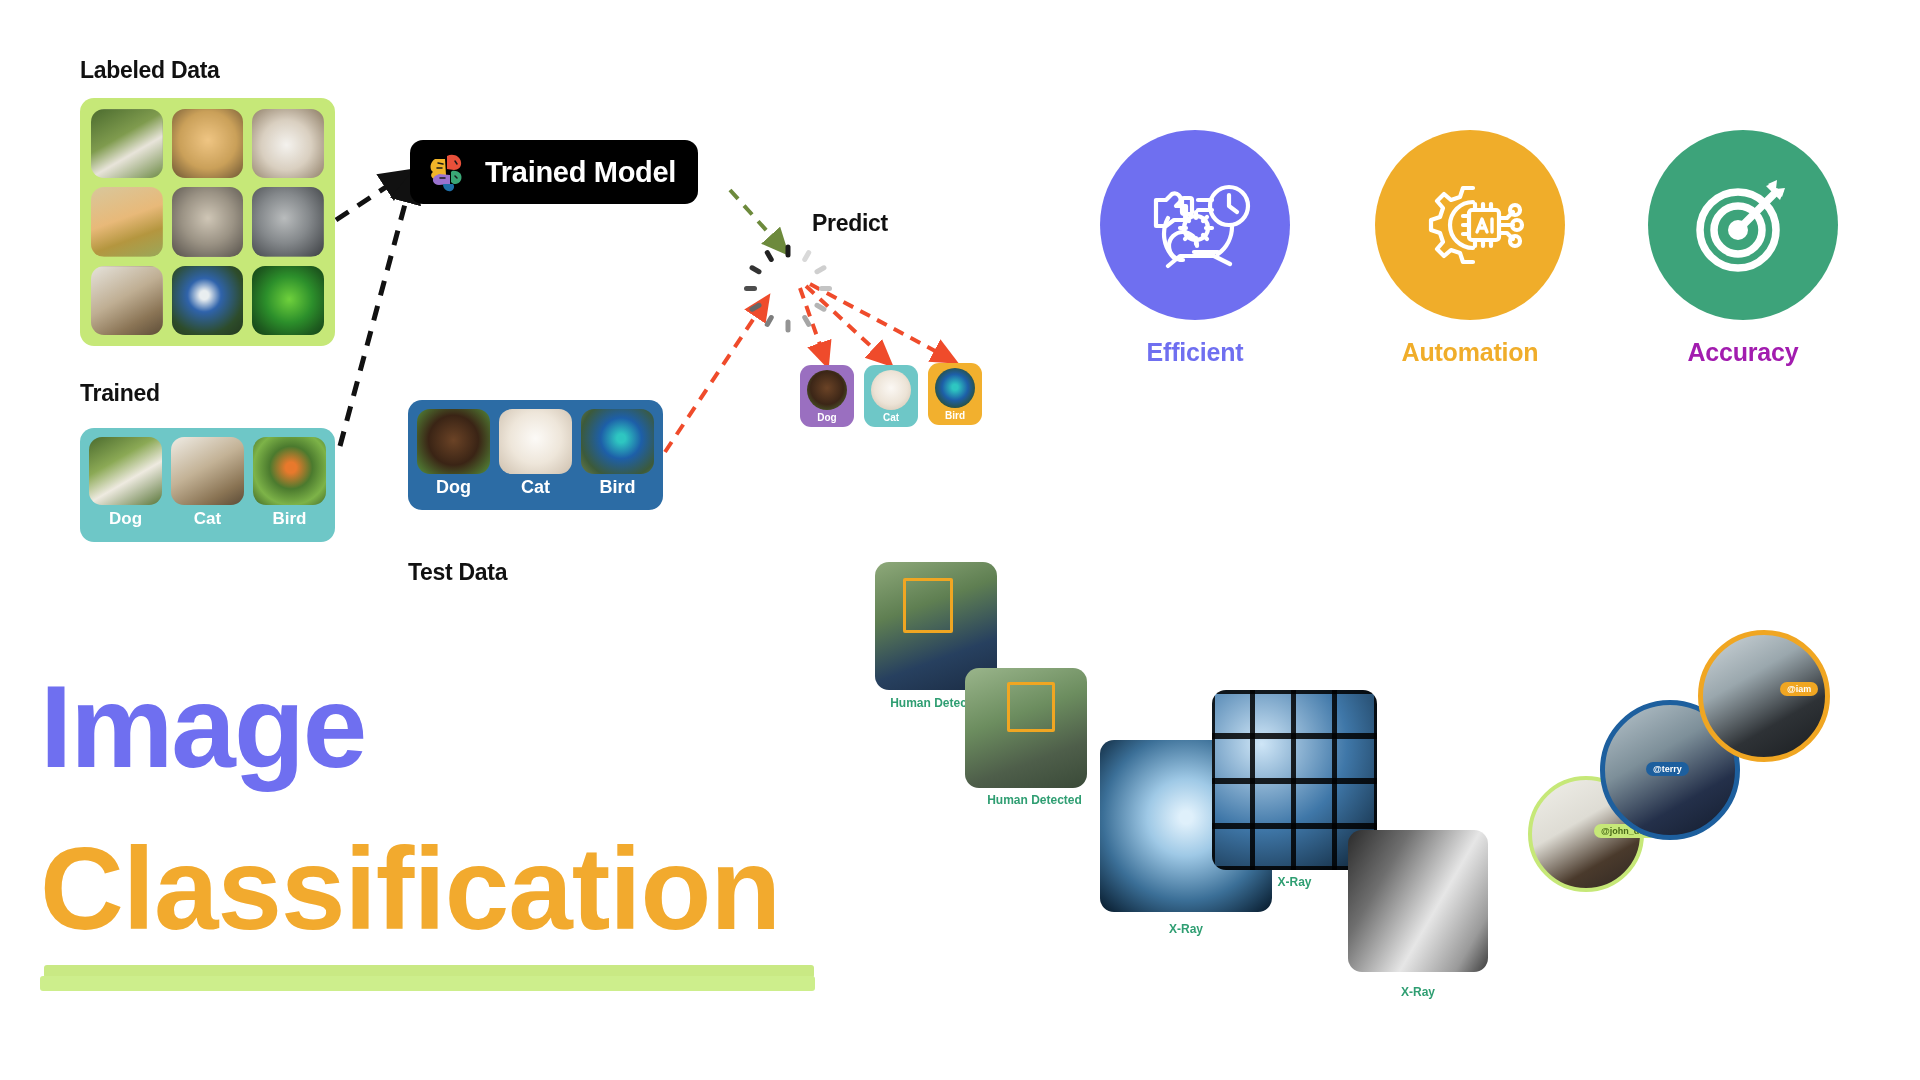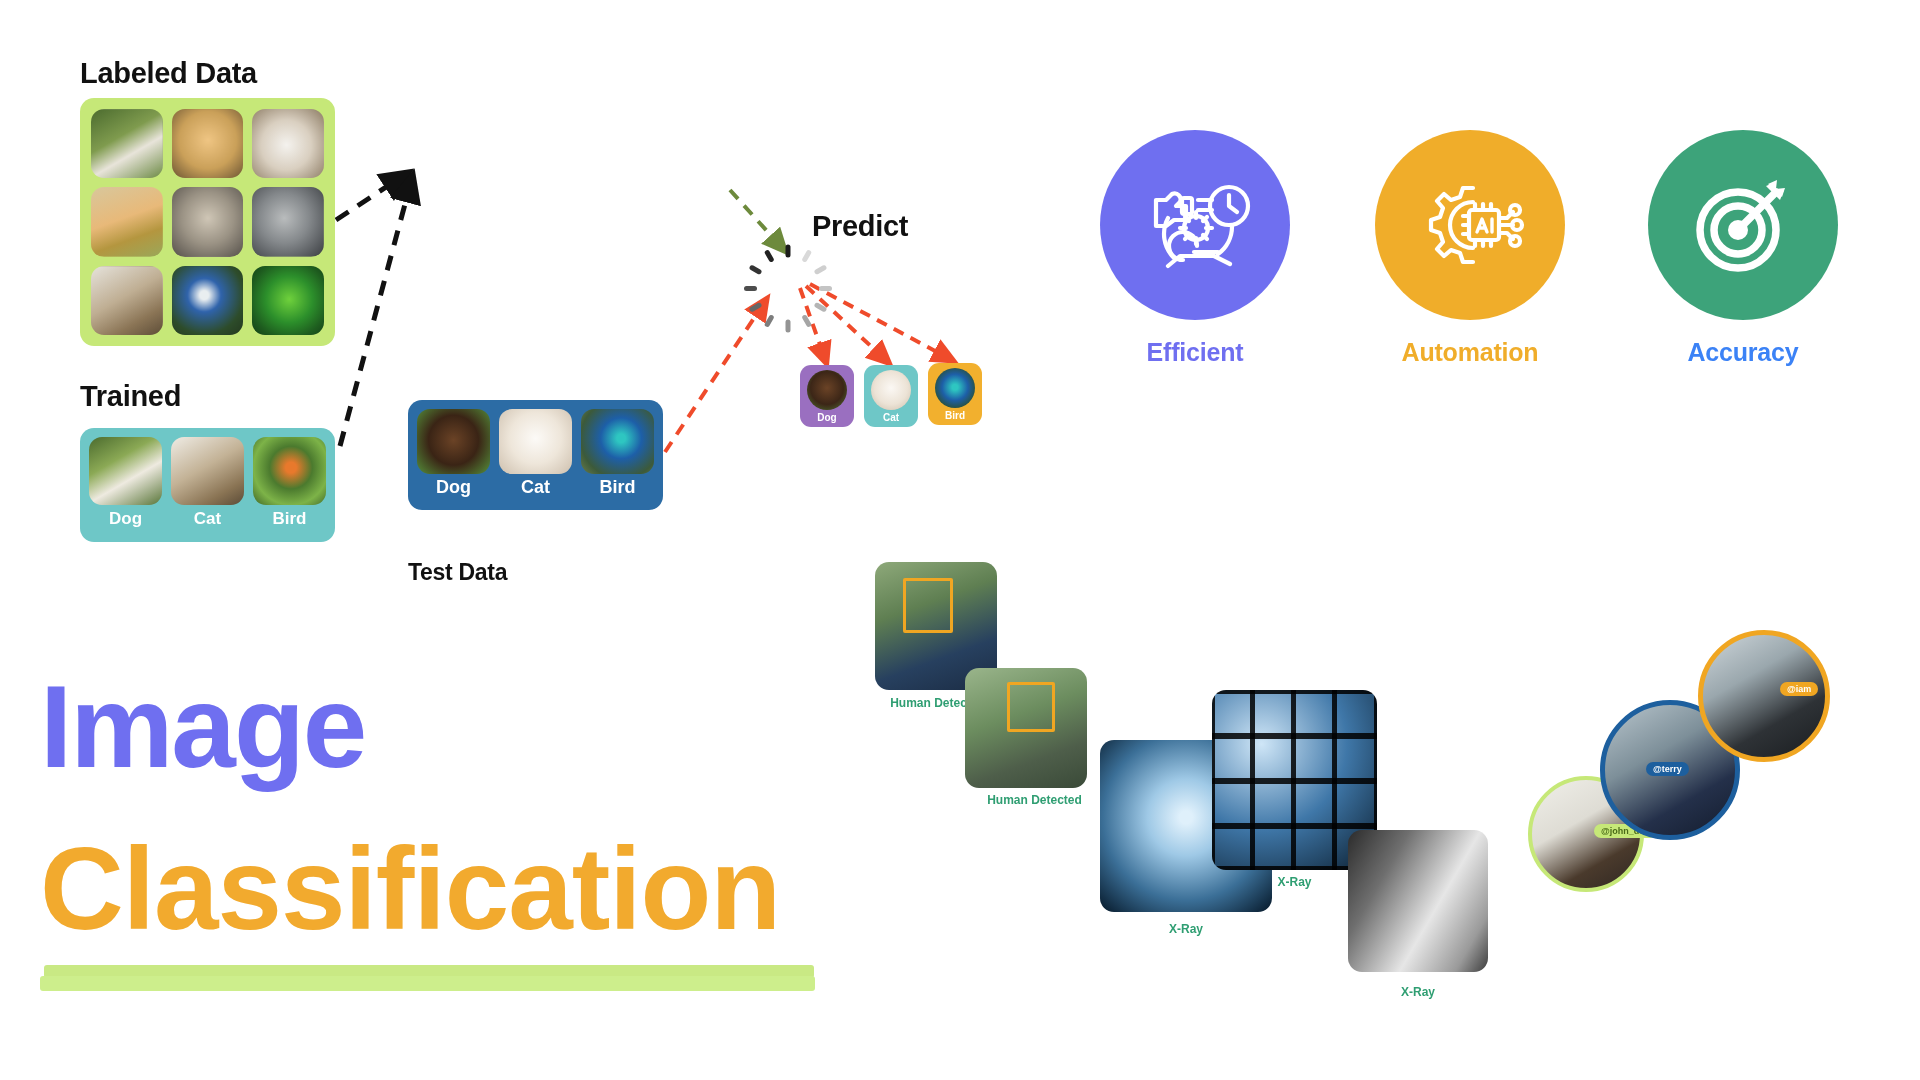--- a/index.html
+++ b/index.html
@@ -8,21 +8,21 @@
     background: #ffffff;
     font-family: "Liberation Sans", sans-serif;
     position: relative;
     overflow: hidden;
   }
   .stage { position: absolute; inset: 0; }
   .abs { position: absolute; }
 
   
   .heading {
-    font-size: 29px; font-weight: bold; color: #111111;
+    font-size: 23px; font-weight: bold; color: #111111;
     letter-spacing: -0.3px; white-space: nowrap;
   }
 
   
   .panel { border-radius: 14px; }
   .panel-labeled { background: #c6e878; }
   .panel-labels  { background: #6ec7c7; }
   .panel-test    { background: #2c6ca5; }
 
   .grid3 {
@@ -179,20 +179,33 @@
         <div class="thumb" style="height:68px; background-image:linear-gradient(150deg,#efece5,#c3b296 45%,#8a7454 78%,#5b4b37);"></div>
         <div class="cell-label" style="font-size:17px; margin-top:4px;">Cat</div>
       </div>
       <div style="flex:1; display:flex; flex-direction:column;">
         <div class="thumb" style="height:68px; background-image:radial-gradient(circle at 52% 45%,#e8792c 10%,#4b7a2e 40%,#7db348 70%,#3d6327);"></div>
         <div class="cell-label" style="font-size:17px; margin-top:4px;">Bird</div>
       </div>
     </div>
   </div>
 
+  <div class="abs model-badge" style="left:410px; top:140px;">
+    <span>
+      <svg width="46" height="42" viewBox="0 0 46 42">
+        <path d="M9 8 C4 11 3 18 7 21 C3 24 6 29 11 28 L20 24 L19 8 Z" fill="#f0b429"></path>
+        <path d="M21 5 C27 2 34 5 35 11 C36 16 32 19 28 19 L21 18 Z" fill="#e8503a"></path>
+        <path d="M9 25 C5 28 7 34 13 34 L24 33 L24 24 L13 23 Z" fill="#9a72cf"></path>
+        <path d="M26 20 C33 19 37 24 35 29 C33 34 27 34 25 31 L25 21 Z" fill="#3aa776"></path>
+        <path d="M17 33 C17 38 21 41 25 40 C28 39 29 35 27 33 Z" fill="#1f6fa8"></path>
+        <path d="M12 12 L17 13 M11 17 L16 17 M14 27 L19 27 M29 10 L31 13 M29 25 L31 27" stroke="#1a1a1a" stroke-width="1.5" fill="none" stroke-linecap="round"></path>
+      </svg>
+    </span>
+    <span class="txt">Trained Model</span>
+  </div>
 
   <div class="abs heading" style="left:812px; top:210px;">Predict</div>
 
   <div class="abs spinner" style="left:760px; top:245px;">
     <i style="transform:translate(-50%,-50%) rotate(0deg)   translateY(-22px); background:#1c1c1c;"></i>
     <i style="transform:translate(-50%,-50%) rotate(30deg)  translateY(-22px); background:#d9d9d9;"></i>
     <i style="transform:translate(-50%,-50%) rotate(60deg)  translateY(-22px); background:#cfcfcf;"></i>
     <i style="transform:translate(-50%,-50%) rotate(90deg)  translateY(-22px); background:#c4c4c4;"></i>
     <i style="transform:translate(-50%,-50%) rotate(120deg) translateY(-22px); background:#b5b5b5;"></i>
     <i style="transform:translate(-50%,-50%) rotate(150deg) translateY(-22px); background:#a5a5a5;"></i>
@@ -287,21 +300,21 @@
             <circle cx="54" cy="64" r="38"></circle>
             <circle cx="54" cy="64" r="24"></circle>
           </g>
           <circle cx="54" cy="64" r="10" fill="#ffffff"></circle>
           <path d="M54 64 L92 26" stroke="#ffffff" stroke-width="7.5" stroke-linecap="round"></path>
           <path d="M82 20 l10 -4 -2 10 10 -2 -4 10 -14 -14 z" fill="#ffffff"></path>
           <path d="M84 18 l9 -4 -1 9 9 -1 -3 9" fill="#ffffff"></path>
         </svg>
       </span>
     </div>
-    <div class="flabel" style="color:#3b82f6;">Accuracy</div>
+    <div class="flabel" style="color:#a21caf;">Accuracy</div>
   </div>
 
   <div class="abs title-word title-class" style="left:40px; top:834px;">Classification</div>
   <div class="abs title-word title-image" style="left:40px; top:672px;">Image</div>
   <div class="underline-a" style="left:44px; top:965px; width:770px; height:13px;"></div>
   <div class="underline-b" style="left:40px; top:976px; width:775px; height:15px;"></div>
 
   <div class="photo" style="left:875px; top:562px; width:122px; height:128px;
        background-image:linear-gradient(160deg,#8ea97a,#5f7f52 35%,#27405f 70%,#1b2c44);">
     <div class="face-box" style="left:28px; top:16px; width:50px; height:55px;"></div>

